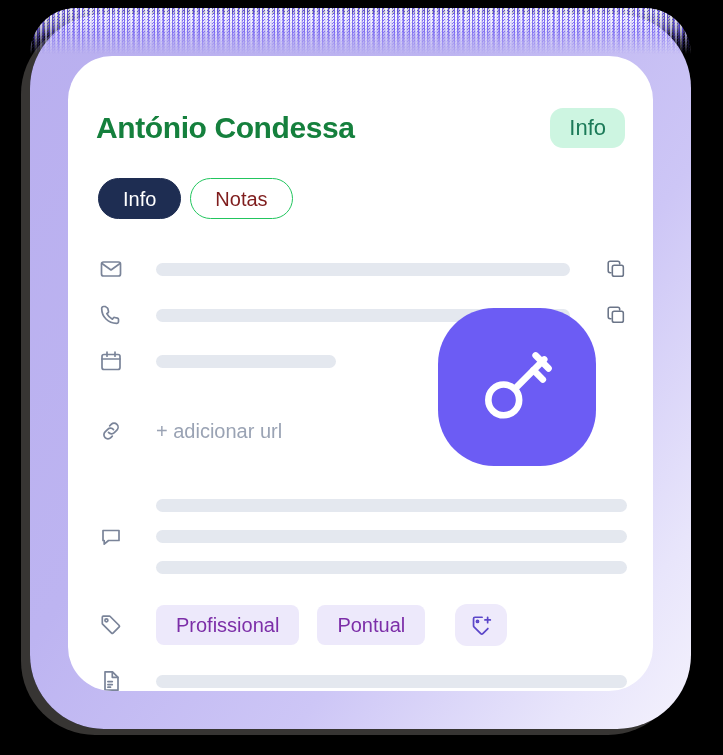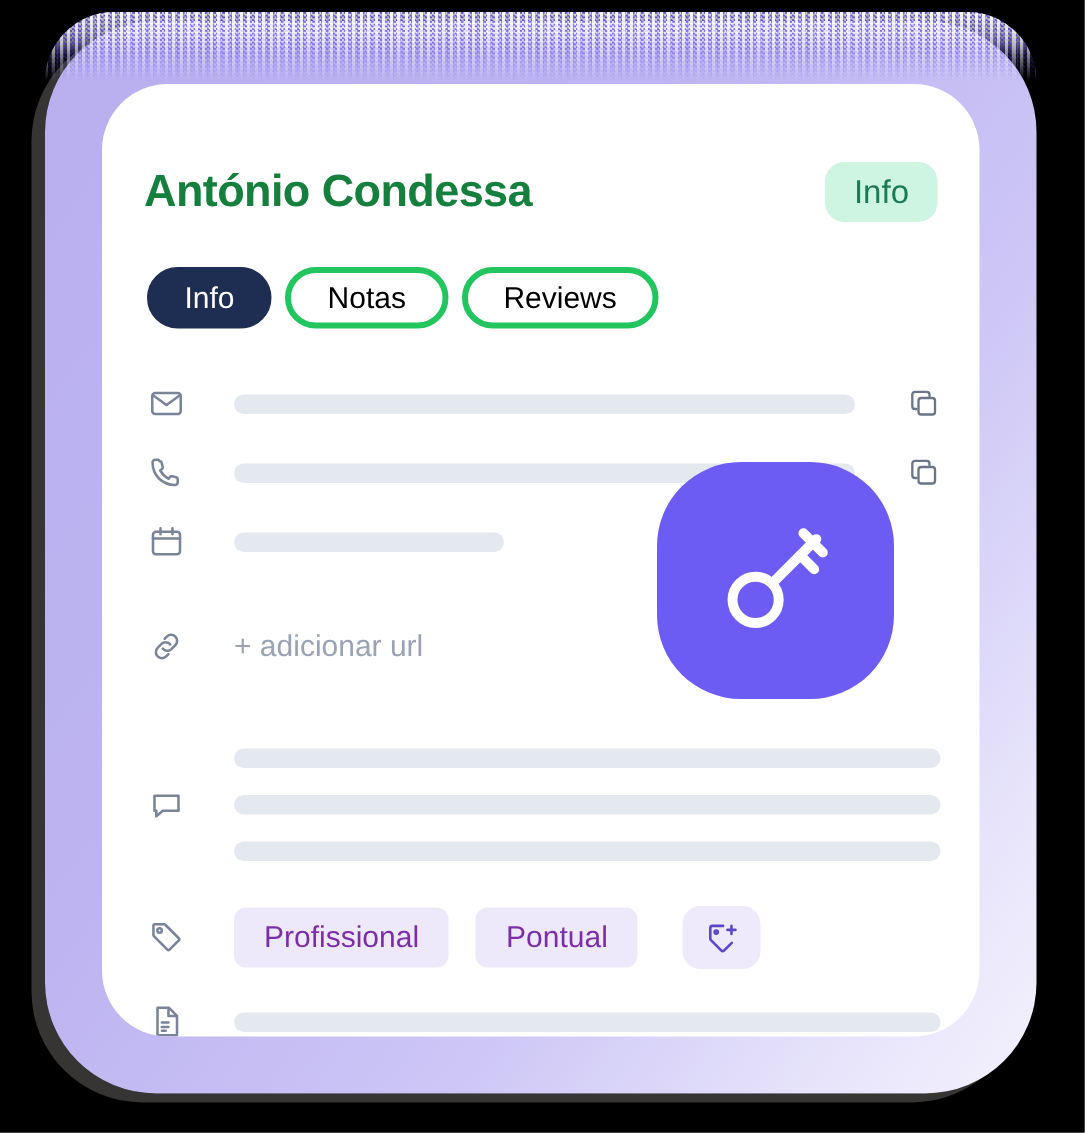--- a/index.html
+++ b/index.html
@@ -125,22 +125,22 @@
     align-items: center;
     justify-content: center;
   }
   .tab.active {
     background: #1e2d52;
     color: #ffffff;
     border: 1px solid #1e2d52;
   }
   .tab.inactive {
     background: #ffffff;
-    color: #000000;
-    border: 4px solid #22c55e;
+    color: #7f1d1d;
+    border: 1px solid #22c55e;
   }
 
   
   .row {
     position: absolute;
     left: 30px;
     display: flex;
     align-items: center;
     width: 529px;
   }
@@ -253,21 +253,20 @@
   <div id="card">
 
     <div id="header-row">
       <div id="page-title">António Condessa</div>
       <div id="status-badge">Info</div>
     </div>
 
     <div id="tabs">
       <div class="tab active">Info</div>
       <div class="tab inactive">Notas</div>
-      <div class="tab inactive">Reviews</div>
     </div>
 
     <div class="row" style="top:200px;">
       <span class="row-icon">
         <svg viewBox="0 0 24 24" width="24" height="24" fill="none" stroke="currentColor" stroke-width="1.7" stroke-linecap="round" stroke-linejoin="round">
           <rect x="2.5" y="5" width="19" height="14" rx="2"></rect>
           <path d="M3 6.5l9 6.5 9-6.5"></path>
         </svg>
       </span>
       <div class="bar" style="width:414px;"></div>

